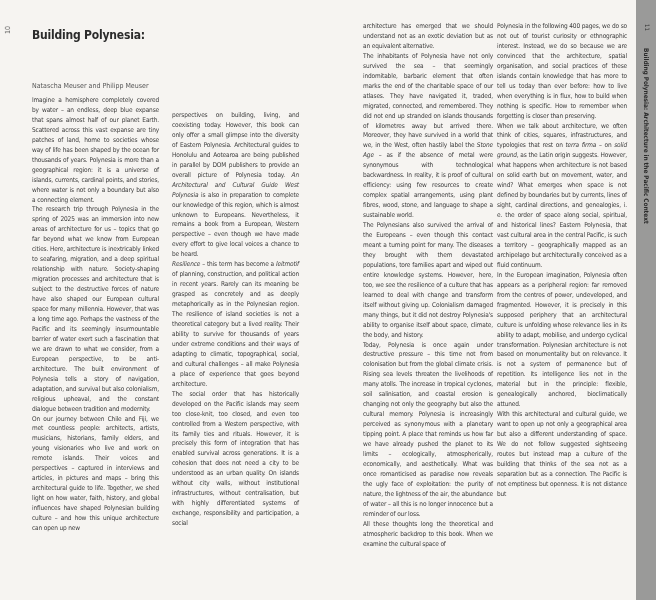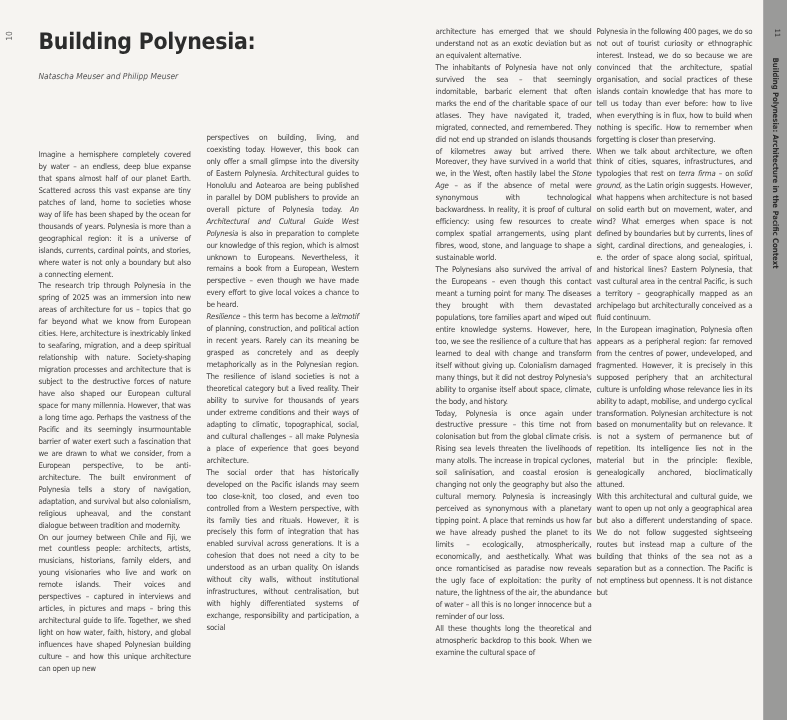--- a/index.html
+++ b/index.html
@@ -1,24 +1,24 @@
 <!DOCTYPE html>
 <html><head>
 <meta charset="utf-8">
 <style>
   html, body { margin:0; padding:0; }
   body { width:656px; height:600px; background:#f6f4f1; position:relative; overflow:hidden;
          font-family:"DejaVu Sans Condensed","DejaVu Sans", sans-serif; color:#3a3a3a; }
   .page-num-left { position:absolute; left:6px; top:26px; font-size:7px; color:#666;
                    transform:rotate(-90deg); transform-origin:left top; }
-  .title { position:absolute; left:32px; top:26px; font-size:19px; font-weight:bold; line-height:19px; color:#2c2c2c; letter-spacing:-0.2px; }
-  .authors { position:absolute; left:32px; top:60px; font-size:7px; font-style:italic; color:#555;text-align:center; }
+  .title { position:absolute; left:32px; top:26px; font-size:12px; font-weight:bold; line-height:19px; color:#2c2c2c; letter-spacing:-0.2px; }
+  .authors { position:absolute; left:32px; top:82px; font-size:7px; color:#555;text-align:center; }
   .col { position:absolute; top:109px; width:127px; font-size:6.5px; line-height:9.95px; text-align:justify; letter-spacing:-0.15px; color:#3c3c3c; }
   .col p { margin:0; }
-  .col1 { left:32px; top:125px; }
+  .col1 { left:32px; top:96px; }
   .col2 { left:172px; top:111px; }
   .col3 { left:363px; top:22px; width:130px; }
   .col4 { left:497px; top:22px; width:130px; }
   .subhead { font-weight:bold; color:#2a2a2a; margin:12px 0 10px 0 !important; text-align:left; }
   .it { font-style:italic; }
   .side { position:absolute; left:636px; top:0; width:20px; height:600px; background:#9a9a99; }
   .side-num { position:absolute; left:644px; top:24px; font-size:6px; color:#333; transform:rotate(90deg); transform-origin:left top; white-space:nowrap; }
   .side-text { position:absolute; left:650px; top:48px; font-size:6.4px; font-weight:bold; color:#2a2a2a; transform:rotate(90deg); transform-origin:left top; white-space:nowrap; }
 </style>
 </head>

